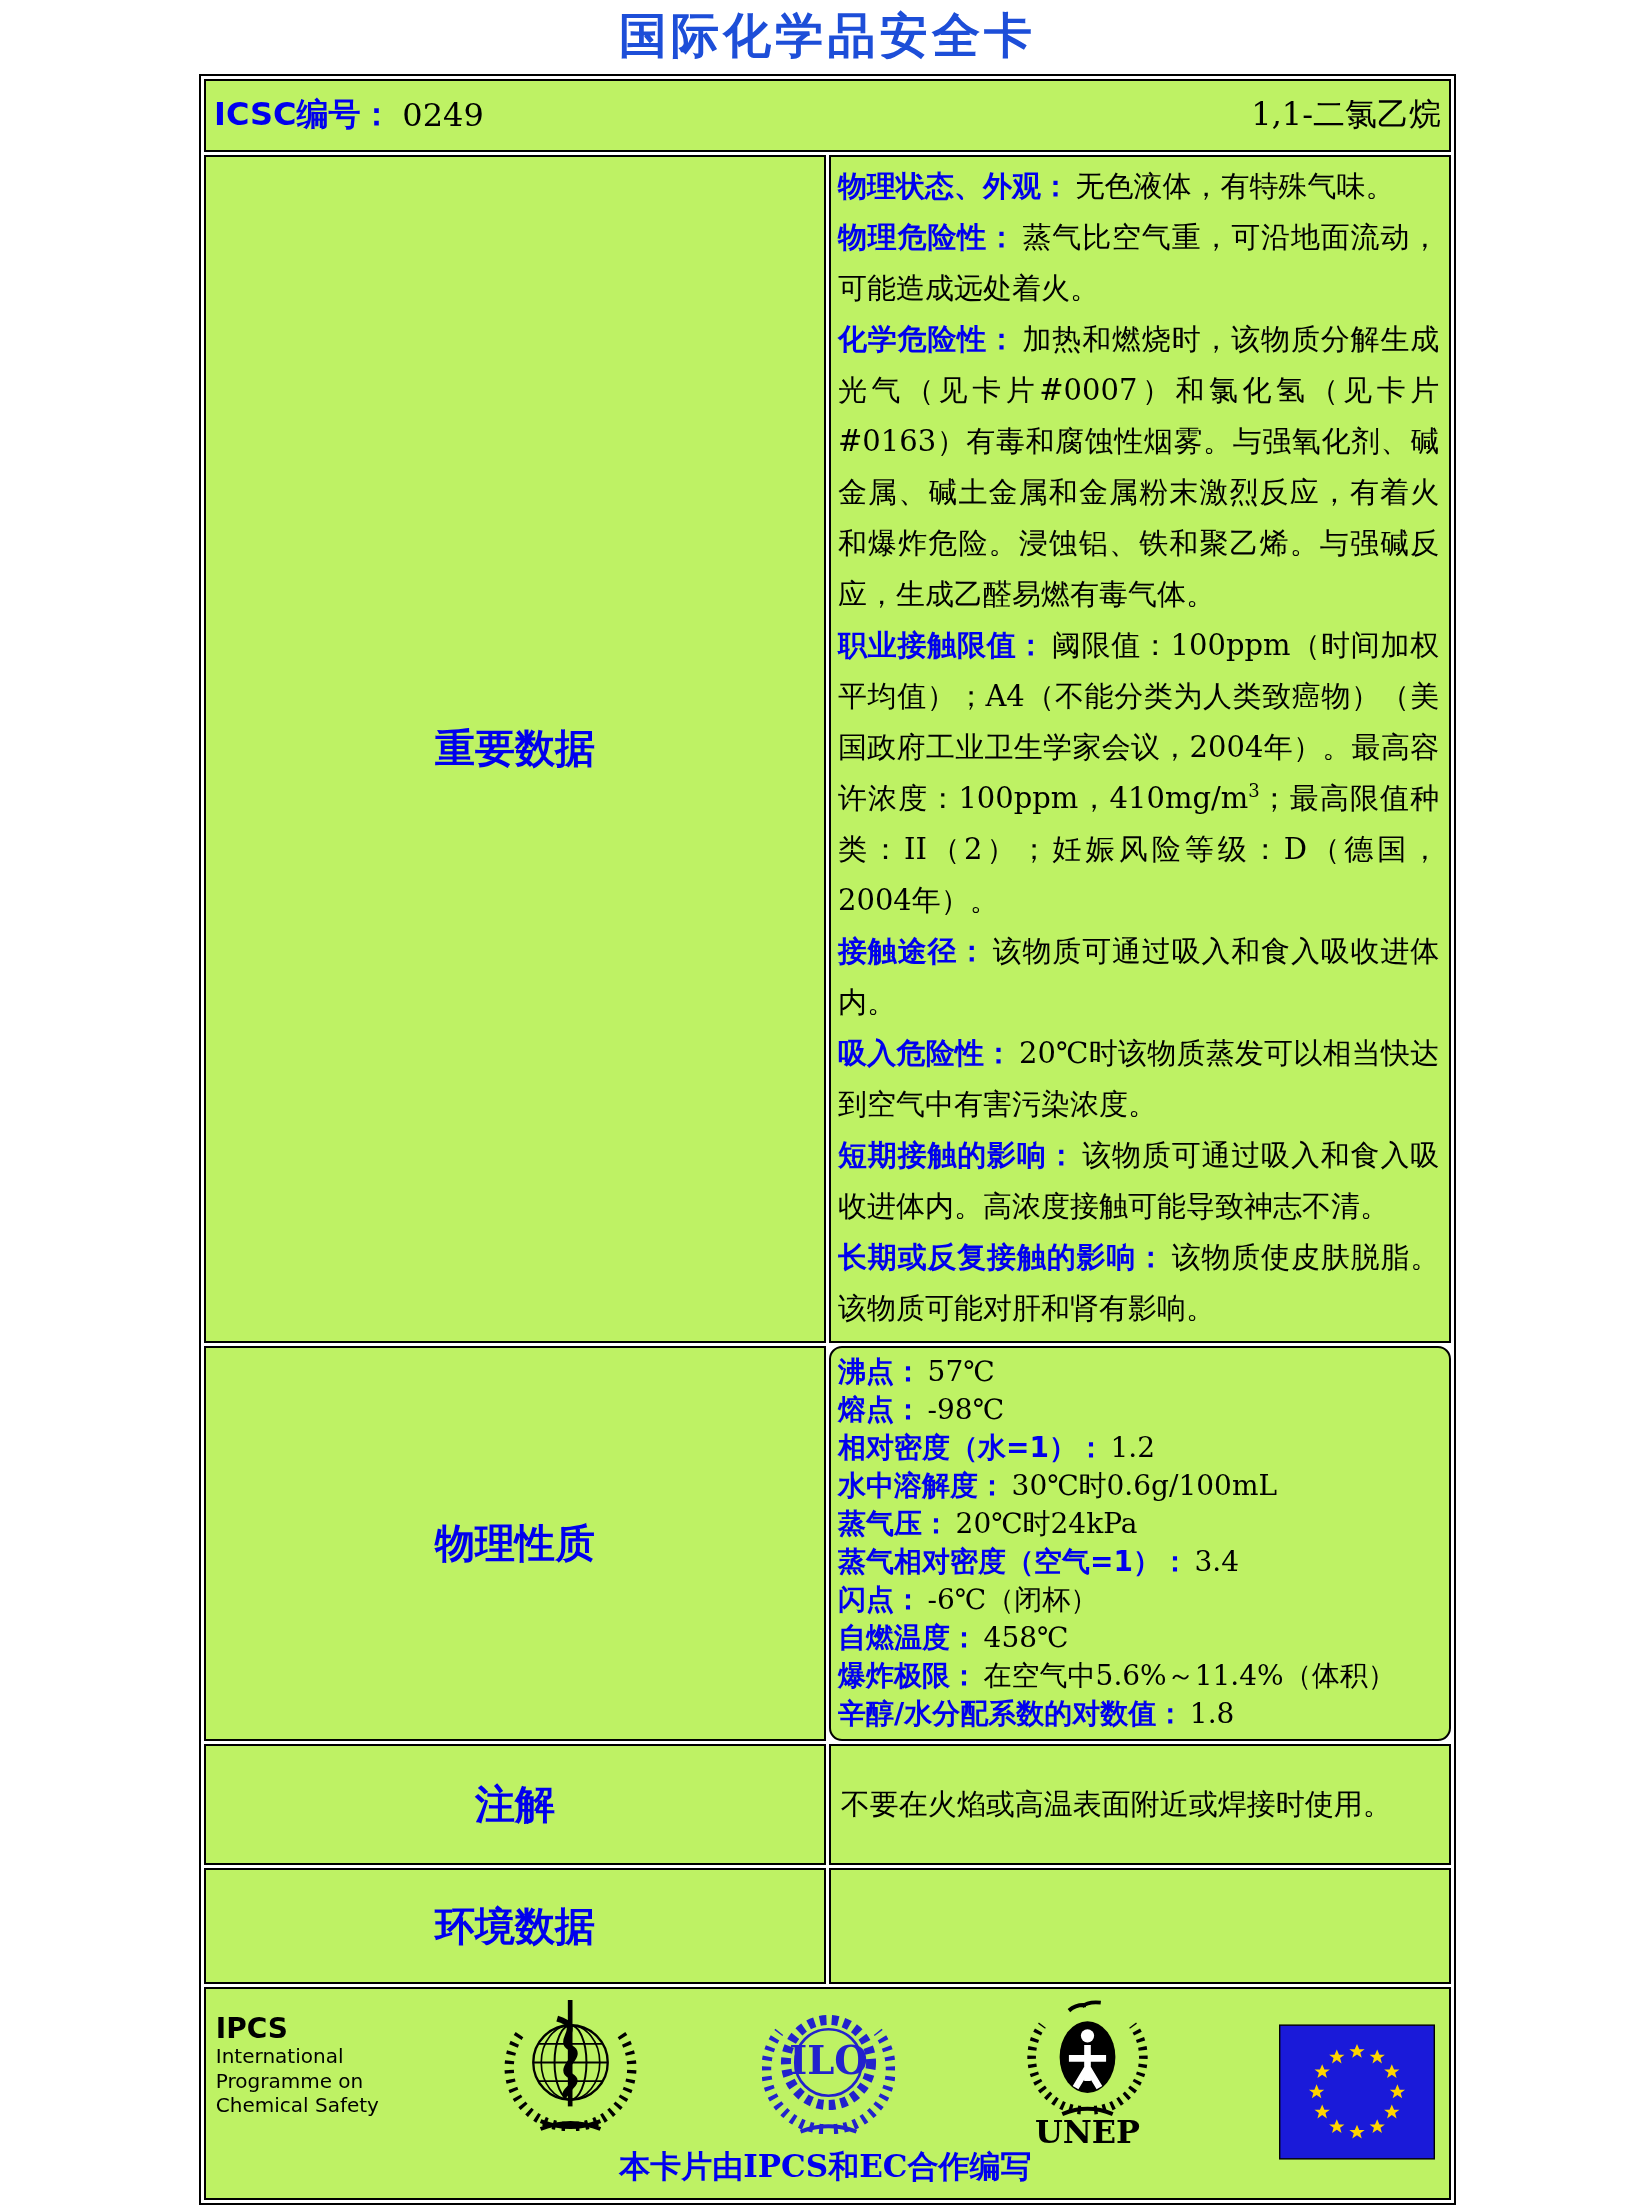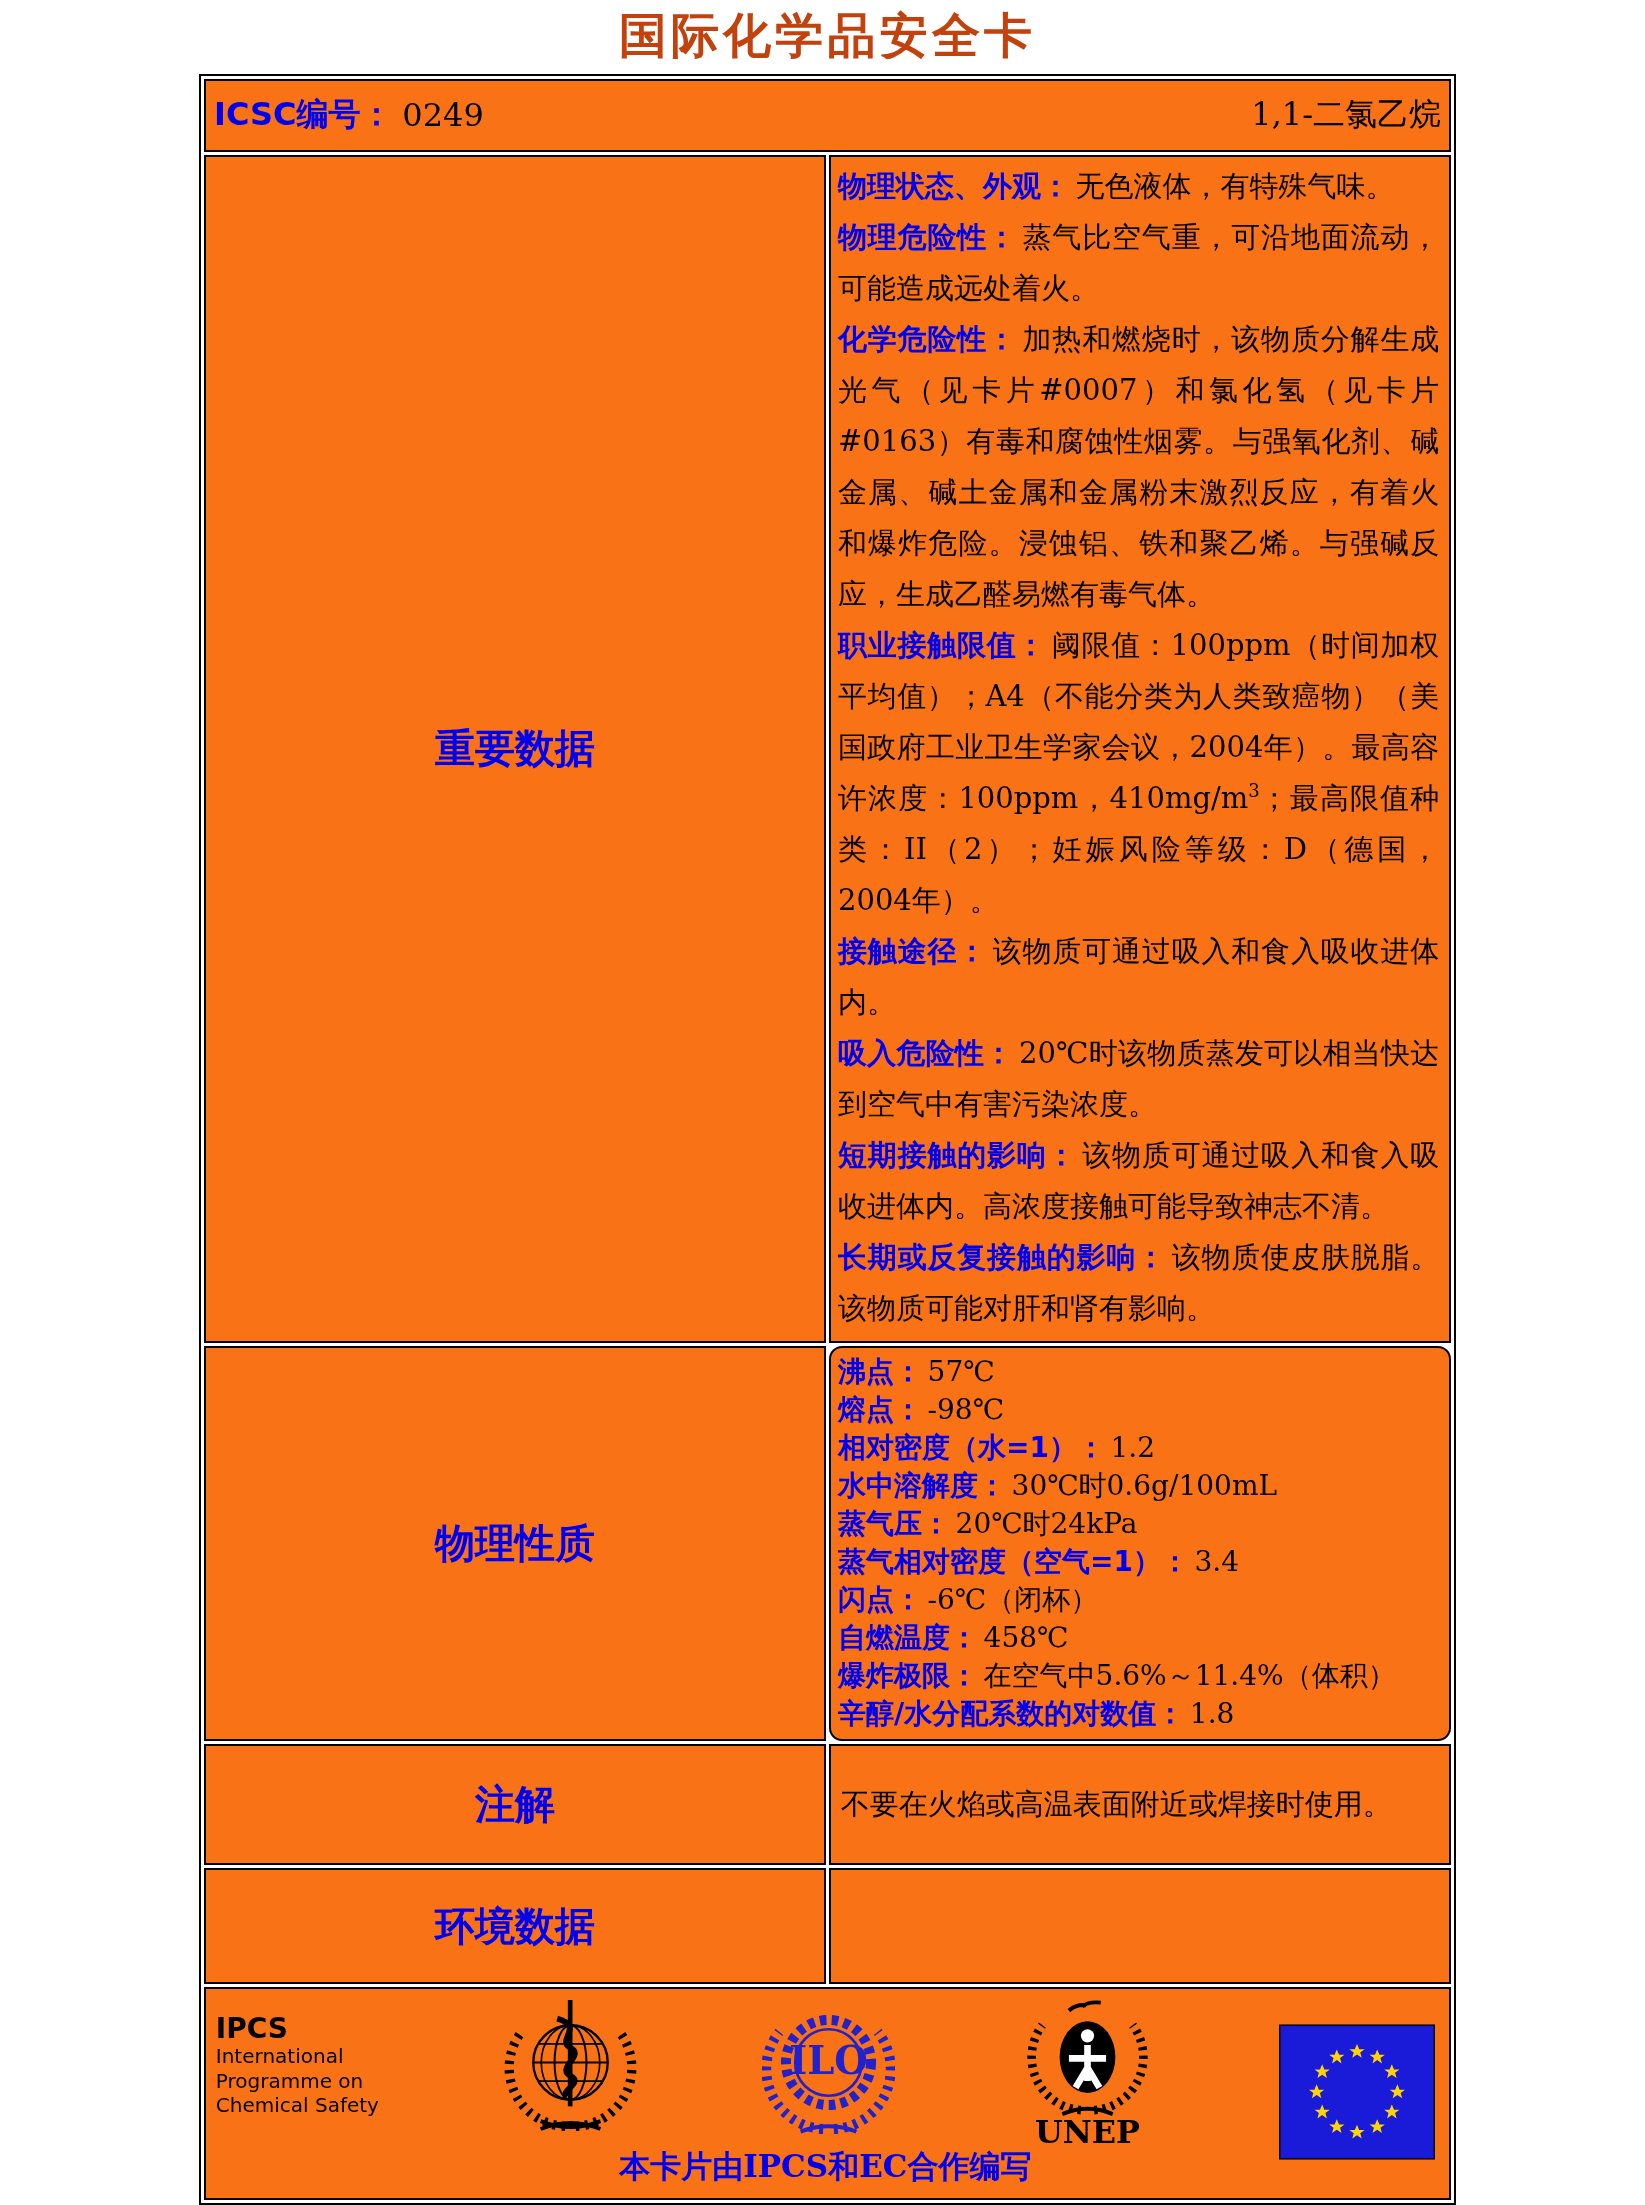--- a/index.html
+++ b/index.html
@@ -11,40 +11,40 @@
     width: 1645px;
     height: 2205px;
     position: relative;
     font-family: "DejaVu Serif", "Liberation Serif", serif;
     color: #000;
   }
   .page-title {
     width: 1257px;
     margin: 4.2px 0 7px 199px;
     text-align: center;
-    color: #c2410c;
+    color: #1d4ed8;
     font-family: "DejaVu Serif", "Liberation Serif", serif;
     font-weight: bold;
     font-size: 48px;
     letter-spacing: 4.2px;
     line-height: 1.3;
   }
   table.card-table {
     border-collapse: separate;
     border-spacing: 3.5px;
     border: 2.8px solid #000;
     margin-left: 199px;
     width: 1257px;
     background: #fff;
     table-layout: fixed;
   }
   table.card-table td {
     border: 2.1px solid #000;
     vertical-align: middle;
-    background: #f97316;
+    background: #bef264;
     overflow: hidden;
   }
   td.rowhead {
     width: 168px;
     text-align: center;
     vertical-align: middle;
   }
   .blue-label {
     color: #0000ee;
     font-family: "DejaVu Sans", "Liberation Sans", sans-serif;

